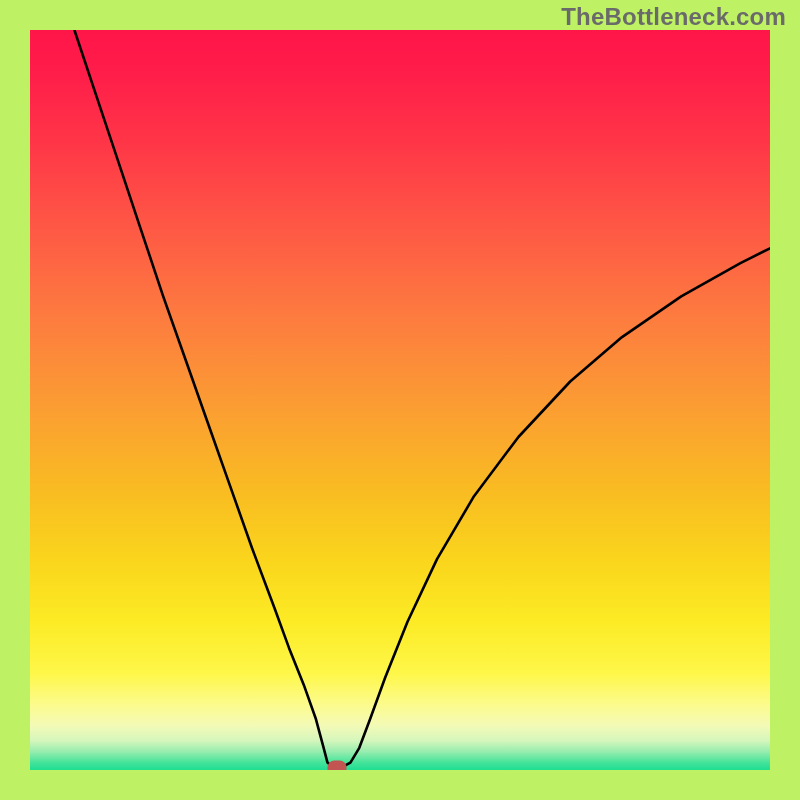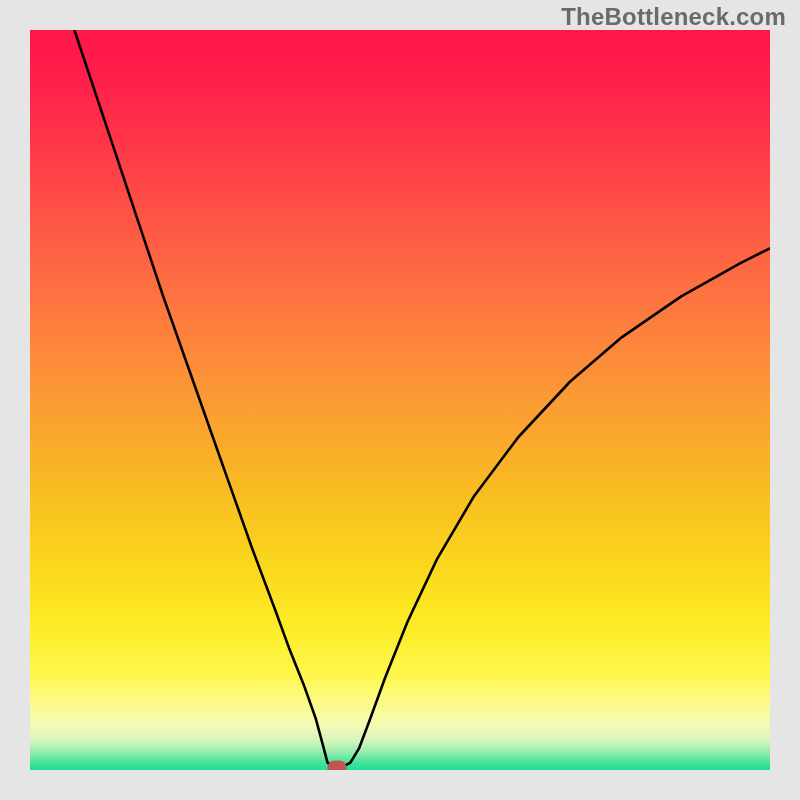--- a/index.html
+++ b/index.html
@@ -8,21 +8,21 @@
     width: 800px;
     height: 800px;
     background: #000;
     font-family: Arial, Helvetica, sans-serif;
     overflow: hidden;
   }
   .frame {
     position: relative;
     width: 800px;
     height: 800px;
-    background: #e5e5e5;
+    background: #bef264;
     text-align: center;
   }
   .watermark {
     position: absolute;
     top: 3px;
     right: 14px;
     color: #6a6a6a;
     font-size: 24px;
     font-weight: 600;
     letter-spacing: 0.2px;

